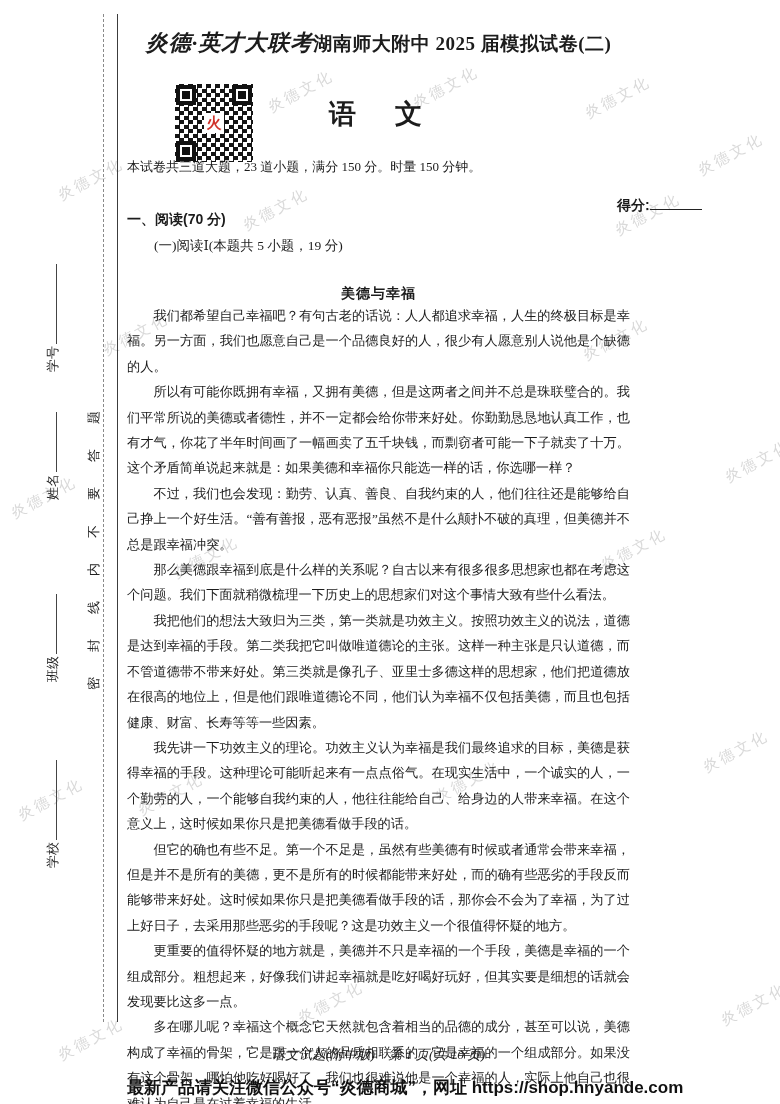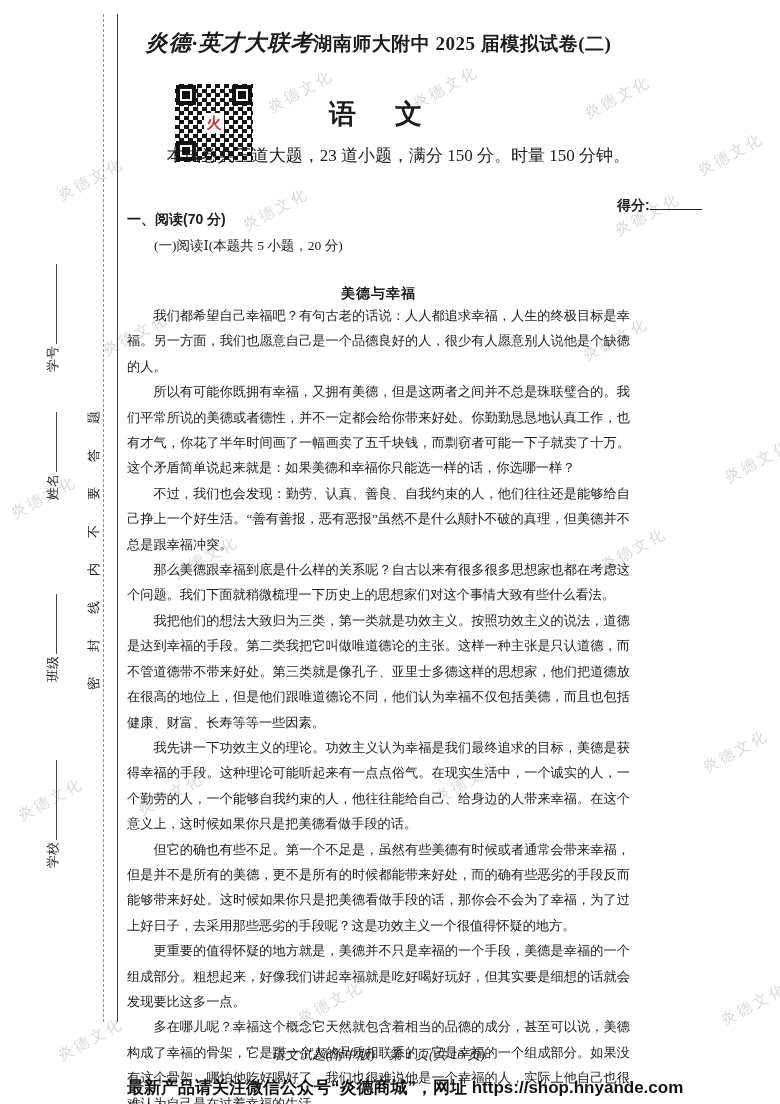--- a/index.html
+++ b/index.html
@@ -29,21 +29,21 @@
   .finder.tl{left:1px;top:1px}.finder.tr{right:1px;top:1px}.finder.bl{left:1px;bottom:1px}
   .qrlogo{position:absolute;left:29px;top:29px;width:20px;height:20px;background:#fff;
           display:flex;align-items:center;justify-content:center;
           font-size:15px;font-weight:bold;line-height:1;}
   
   .abs{position:absolute;z-index:2;}
   .col{left:127px;width:503px;}
   .hdr{top:28px;text-align:center;font-weight:bold;font-size:19px;white-space:nowrap;letter-spacing:.5px;}
   .hdr .brand{font-size:22px;font-style:italic;font-weight:900;letter-spacing:1px;}
   .subject{top:96px;text-align:center;font-size:27px;font-weight:bold;letter-spacing:6px;}
-  .info{top:144px;text-align:right;font-size:17px;}
+  .info{top:158px;text-align:left;font-size:13px;}
   .score{left:617px;top:185px;font-family:"Liberation Sans",sans-serif;
          font-weight:bold;font-size:14px;white-space:nowrap;margin-top:12px;}
   .score .score-blank{display:inline-block;width:52px;border-bottom:1.4px solid #222;height:12px;}
   .sec{top:211px;font-family:"Liberation Sans",sans-serif;font-weight:bold;font-size:14px;}
   .subsec{top:237px;font-size:13.5px;text-indent:2em;}
   .instr{top:262px;font-size:13.5px;text-indent:2em;}
   .ptitle{top:285px;text-align:center;font-family:"Liberation Sans",sans-serif;
           font-weight:bold;font-size:14px;letter-spacing:1px;}
   .pbody{top:303px;font-size:13.2px;line-height:25.4px;text-align:justify;}
   .pbody p{margin:0;text-indent:2em;}
@@ -107,21 +107,21 @@
     <span class="brand">炎德·英才大联考</span><span>湖南师大附中 2025 届模拟试卷(二)</span>
   </div>
   <div class="abs col subject">语　文</div>
   <div class="abs col info">本试卷共三道大题，23 道小题，满分 150 分。时量 150 分钟。</div>
 
   <div class="abs score">
     <span>得分:</span><span class="score-blank"></span>
   </div>
 
   <div class="abs col sec">一、阅读(70 分)</div>
-  <div class="abs col subsec">(一)阅读Ⅰ(本题共 5 小题，20 分)</div>
+  <div class="abs col subsec">(一)阅读Ⅰ(本题共 5 小题，19 分)</div>
   <div class="abs col ptitle">美德与幸福</div>
 
   <div class="abs col pbody" id="passage-body">
       <p>我们都希望自己幸福吧？有句古老的话说：人人都追求幸福，人生的终极目标是幸福。另一方面，我们也愿意自己是一个品德良好的人，很少有人愿意别人说他是个缺德的人。</p>
       <p>所以有可能你既拥有幸福，又拥有美德，但是这两者之间并不总是珠联璧合的。我们平常所说的美德或者德性，并不一定都会给你带来好处。你勤勤恳恳地认真工作，也有才气，你花了半年时间画了一幅画卖了五千块钱，而剽窃者可能一下子就卖了十万。这个矛盾简单说起来就是：如果美德和幸福你只能选一样的话，你选哪一样？</p>
       <p>不过，我们也会发现：勤劳、认真、善良、自我约束的人，他们往往还是能够给自己挣上一个好生活。“善有善报，恶有恶报”虽然不是什么颠扑不破的真理，但美德并不总是跟幸福冲突。</p>
       <p>那么美德跟幸福到底是什么样的关系呢？自古以来有很多很多思想家也都在考虑这个问题。我们下面就稍微梳理一下历史上的思想家们对这个事情大致有些什么看法。</p>
       <p>我把他们的想法大致归为三类，第一类就是功效主义。按照功效主义的说法，道德是达到幸福的手段。第二类我把它叫做唯道德论的主张。这样一种主张是只认道德，而不管道德带不带来好处。第三类就是像孔子、亚里士多德这样的思想家，他们把道德放在很高的地位上，但是他们跟唯道德论不同，他们认为幸福不仅包括美德，而且也包括健康、财富、长寿等等一些因素。</p>
       <p>我先讲一下功效主义的理论。功效主义认为幸福是我们最终追求的目标，美德是获得幸福的手段。这种理论可能听起来有一点点俗气。在现实生活中，一个诚实的人，一个勤劳的人，一个能够自我约束的人，他往往能给自己、给身边的人带来幸福。在这个意义上，这时候如果你只是把美德看做手段的话。</p>
       <p>但它的确也有些不足。第一个不足是，虽然有些美德有时候或者通常会带来幸福，但是并不是所有的美德，更不是所有的时候都能带来好处，而的确有些恶劣的手段反而能够带来好处。这时候如果你只是把美德看做手段的话，那你会不会为了幸福，为了过上好日子，去采用那些恶劣的手段呢？这是功效主义一个很值得怀疑的地方。</p>

